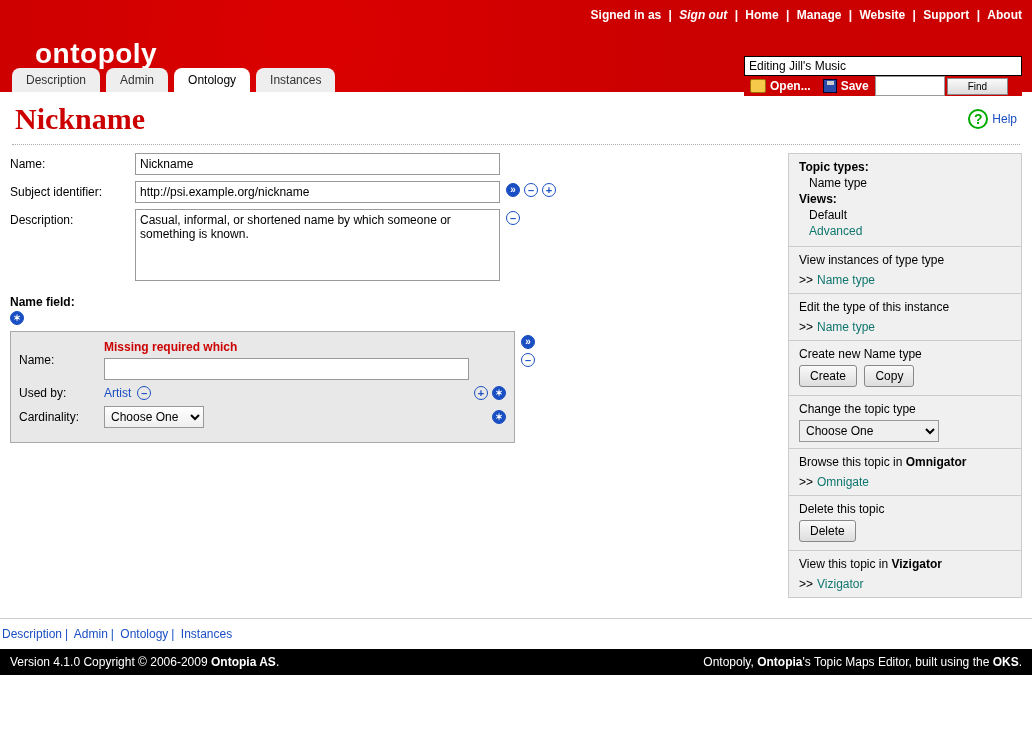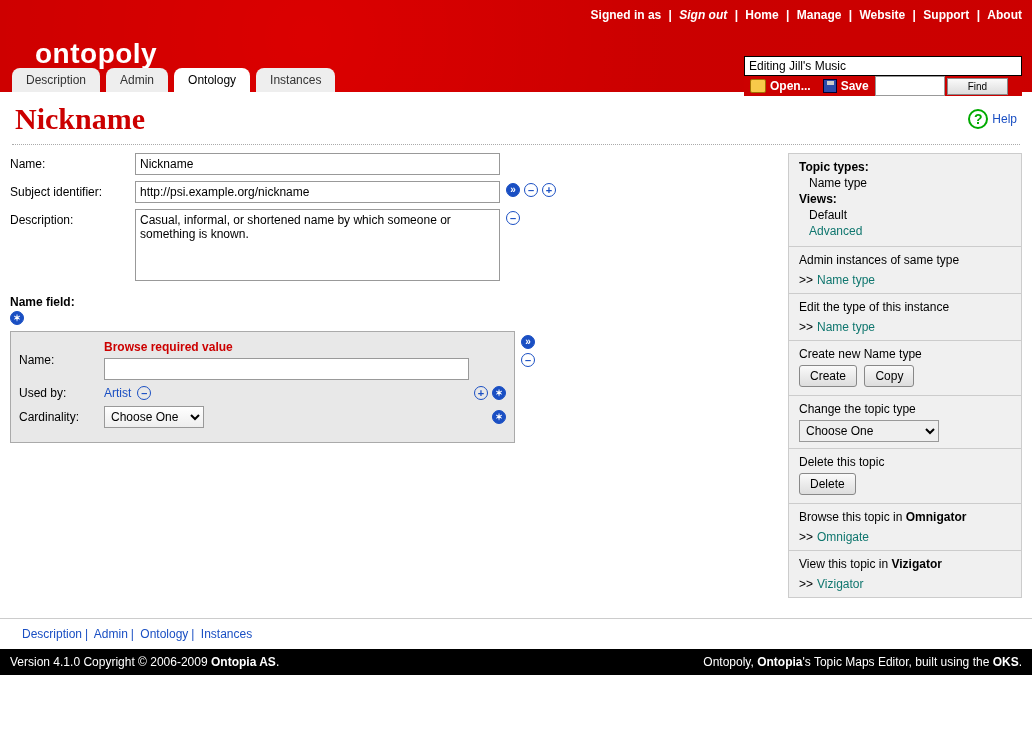--- a/index.html
+++ b/index.html
@@ -64,21 +64,21 @@
 
 .side-section { border-bottom: 1px solid #ccc; padding: 6px 10px; }
 .side-section:last-child { border-bottom:none; }
 .side-h { font-weight: bold; margin-bottom: 2px; }
 .side-txt { margin: 2px 0 2px 10px; }
 .side-link { color:#0f766e; }
 .side-btn { background: linear-gradient(#fafafa,#ddd); border:1px solid #888; padding:3px 10px; font-size:12px; cursor:pointer; margin:4px 4px 2px 0; border-radius:3px;}
 .side-select { width: 140px; border:1px solid #999; padding:2px; font-size:12px; margin-top:4px;}
 .arrow { margin-right:4px; }
 
-.bottom-nav { padding: 8px 22px; border-top:1px solid #ccc; }
+.bottom-nav { padding: 8px 2px; border-top:1px solid #ccc; }
 .bottom-nav a { color:#1a4fc3; }
 .bottom-nav .vsep { color:#1a4fc3; margin: 0 3px; }
 
 .footer { background:#000; color:#fff; padding:6px 10px; display:flex; justify-content:space-between; font-size:12px;}
 .footer b { font-weight:bold; }
 </style>
 </head>
 <body>
 
 <div class="header">
@@ -167,21 +167,21 @@
       <span class="icon-btns">
         <span class="circ star solid"></span>
       </span>
     </div>
 
     <div class="subform-outer">
       <div class="subform">
         <div class="sub-row">
           <div class="sub-label">Name:</div>
           <div>
-            <div class="error">Browse required value</div>
+            <div class="error">Missing required which</div>
             <input class="sub-input" value="" style="">
           </div>
         </div>
         <div class="sub-row">
           <div class="sub-label">Used by:</div>
           <a href="#" class="sub-used">Artist</a>
           <span class="circ minus" style="margin-left:6px"></span>
           <div class="sub-right-icons">
             <span class="circ plus"></span>
             <span class="circ star solid"></span>
@@ -207,47 +207,47 @@
 
   <div class="right">
     <div class="side-section">
       <div class="side-h">Topic types:</div>
       <div class="side-txt">Name type</div>
       <div class="side-h">Views:</div>
       <div class="side-txt">Default</div>
       <div class="side-txt"><a href="#" class="side-link">Advanced</a></div>
     </div>
     <div class="side-section">
-      <div>Admin instances of same type</div>
+      <div>View instances of type type</div>
       <div style="margin-top:6px"><span class="arrow">&gt;&gt;</span><a href="#" class="side-link">Name type</a></div>
     </div>
     <div class="side-section">
       <div>Edit the type of this instance</div>
       <div style="margin-top:6px"><span class="arrow">&gt;&gt;</span><a href="#" class="side-link">Name type</a></div>
     </div>
     <div class="side-section">
       <div>Create new Name type</div>
       <button class="side-btn">Create</button>
       <button class="side-btn">Copy</button>
     </div>
     <div class="side-section">
       <div>Change the topic type</div>
       <select class="side-select">
         <option>Choose One</option>
       </select>
     </div>
     <div class="side-section">
+      <div>
+        <span>Browse this topic in </span><b>Omnigator</b>
+      </div>
+      <div style="margin-top:6px"><span class="arrow">&gt;&gt;</span><a href="#" class="side-link">Omnigate</a></div>
+    </div>
+    <div class="side-section">
       <div>Delete this topic</div>
       <button class="side-btn">Delete</button>
-    </div>
-    <div class="side-section">
-      <div>
-        <span>Browse this topic in </span><b>Omnigator</b>
-      </div>
-      <div style="margin-top:6px"><span class="arrow">&gt;&gt;</span><a href="#" class="side-link">Omnigate</a></div>
     </div>
     <div class="side-section">
       <div>
         <span>View this topic in </span><b>Vizigator</b>
       </div>
       <div style="margin-top:6px"><span class="arrow">&gt;&gt;</span><a href="#" class="side-link">Vizigator</a></div>
     </div>
   </div>
 </div>
 

